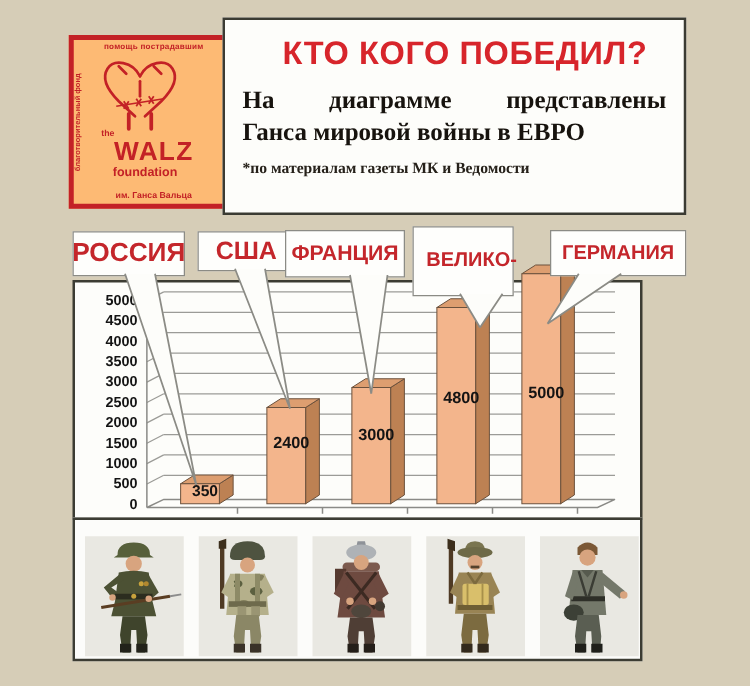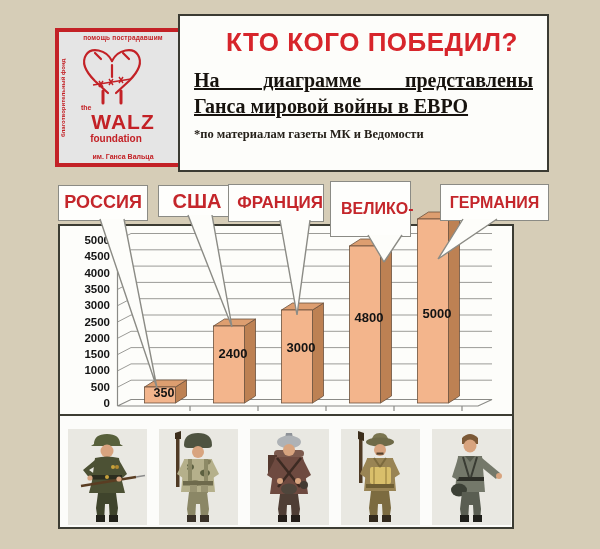--- a/index.html
+++ b/index.html
@@ -1,20 +1,20 @@
 <!DOCTYPE html>
 <html><head>
 <meta charset="utf-8">
 <style>
   html,body{margin:0;padding:0;}
   body{font-family:"Liberation Sans",sans-serif;}
   .canvas{position:relative;width:600px;height:549px;background:#d6cdb7;overflow:hidden;}
 
   
-  .logo{position:absolute;left:55px;top:28px;width:136px;height:139px;background:#e5e5e5;
+  .logo{position:absolute;left:55px;top:28px;width:136px;height:139px;background:#fdba74;
         border:4px solid #c32126;box-sizing:border-box;}
   .logo .ltop{position:absolute;top:2px;left:0;right:0;text-align:center;
         font-size:6.5px;font-weight:bold;color:#c32126;letter-spacing:.2px;}
   .logo .lleft,.logo .lright{position:absolute;top:10px;bottom:10px;width:8px;
         font-size:6px;font-weight:bold;color:#c32126;line-height:8px;
         writing-mode:vertical-rl;text-align:center;}
   .logo .lleft{left:0;transform:rotate(180deg);}
   .logo .lright{right:0;}
   .logo .emblem{position:absolute;left:14px;top:11px;}
   .logo .lthe{position:absolute;left:22px;top:72px;font-size:7px;font-weight:bold;color:#c32126;}
@@ -24,21 +24,21 @@
         font-size:10px;font-weight:bold;color:#c32126;}
   .logo .lbottom{position:absolute;left:0;right:0;bottom:3px;text-align:center;
         font-size:7px;font-weight:bold;color:#c32126;}
 
   
   .titlebox{position:absolute;left:178px;top:14px;width:371px;height:158px;
         background:#fdfdfa;border:2px solid #3b3b33;box-sizing:border-box;}
   .maintitle{margin-top:11px;text-align:center;font-size:26px;font-weight:800;
         color:#d7252b;letter-spacing:.5px;padding-left:17px;}
   .bodytext{margin:9px 14px 0 14px;font-family:"Liberation Serif",serif;
-        font-weight:bold;font-size:20px;line-height:1.32;color:#17130e;text-decoration:underline;}
+        font-weight:bold;font-size:20px;line-height:1.32;color:#17130e;}
   .bodytext .jline{text-align:justify;text-align-last:justify;}
   .footnote{margin:7px 14px 0 14px;font-family:"Liberation Serif",serif;
         font-weight:600;font-size:12.5px;color:#26211a;}
 
   
   svg.layer{position:absolute;left:0;top:0;pointer-events:none;}
   #chart-svg{z-index:1;}
   #tails-svg{z-index:3;}
   #callouts{position:absolute;left:0;top:0;z-index:2;}
   .callout{position:absolute;background:#fefefc;border:1.5px solid #8b8b85;
@@ -145,27 +145,27 @@
       <polygon points="417.5,219 428.5,212 459.5,212 448.5,219" fill="#dd9e70" stroke="#6b513c" stroke-width="0.8"></polygon>
       <rect x="417.5" y="219" width="31" height="184" fill="#f3b58c" stroke="#6b513c" stroke-width="0.8"></rect>
       <text x="164" y="397" text-anchor="middle" font-size="12.5" font-weight="bold" fill="#141414">350</text>
       <text x="233" y="358" text-anchor="middle" font-size="13" font-weight="bold" fill="#141414">2400</text>
       <text x="301" y="352" text-anchor="middle" font-size="13" font-weight="bold" fill="#141414">3000</text>
       <text x="369" y="322" text-anchor="middle" font-size="13" font-weight="bold" fill="#141414">4800</text>
       <text x="437" y="318" text-anchor="middle" font-size="13" font-weight="bold" fill="#141414">5000</text>
     </svg>
 
   <div id="callouts">
-      <div class="callout" style="left: 58px; top: 185px; width: 90px; height: 36px; font-size: 18px; color: rgb(196, 38, 43);">
+      <div class="callout" style="left: 58px; top: 185px; width: 90px; height: 36px; font-size: 21px; color: rgb(196, 38, 43);">
         <span>РОССИЯ</span>
       </div>
       <div class="callout" style="left: 158px; top: 185px; width: 78px; height: 32px; font-size: 20px; color: rgb(196, 38, 43);">
         <span>США</span>
       </div>
-      <div class="callout" style="left: 228px; top: 184px; width: 96px; height: 38px; font-size: 17px; color: rgb(196, 38, 43); align-items: flex-end;">
+      <div class="callout" style="left: 228px; top: 184px; width: 96px; height: 38px; font-size: 17px; color: rgb(196, 38, 43);">
         <span>ФРАНЦИЯ</span>
       </div>
       <div class="callout left" style="left: 330px; top: 181px; width: 81px; height: 56px; font-size: 16px; color: rgb(196, 38, 43);">
         <span>ВЕЛИКО-</span>
       </div>
       <div class="callout" style="left: 440px; top: 184px; width: 109px; height: 37px; font-size: 16px; color: rgb(196, 38, 43);">
         <span>ГЕРМАНИЯ</span>
       </div>
     </div>
 

